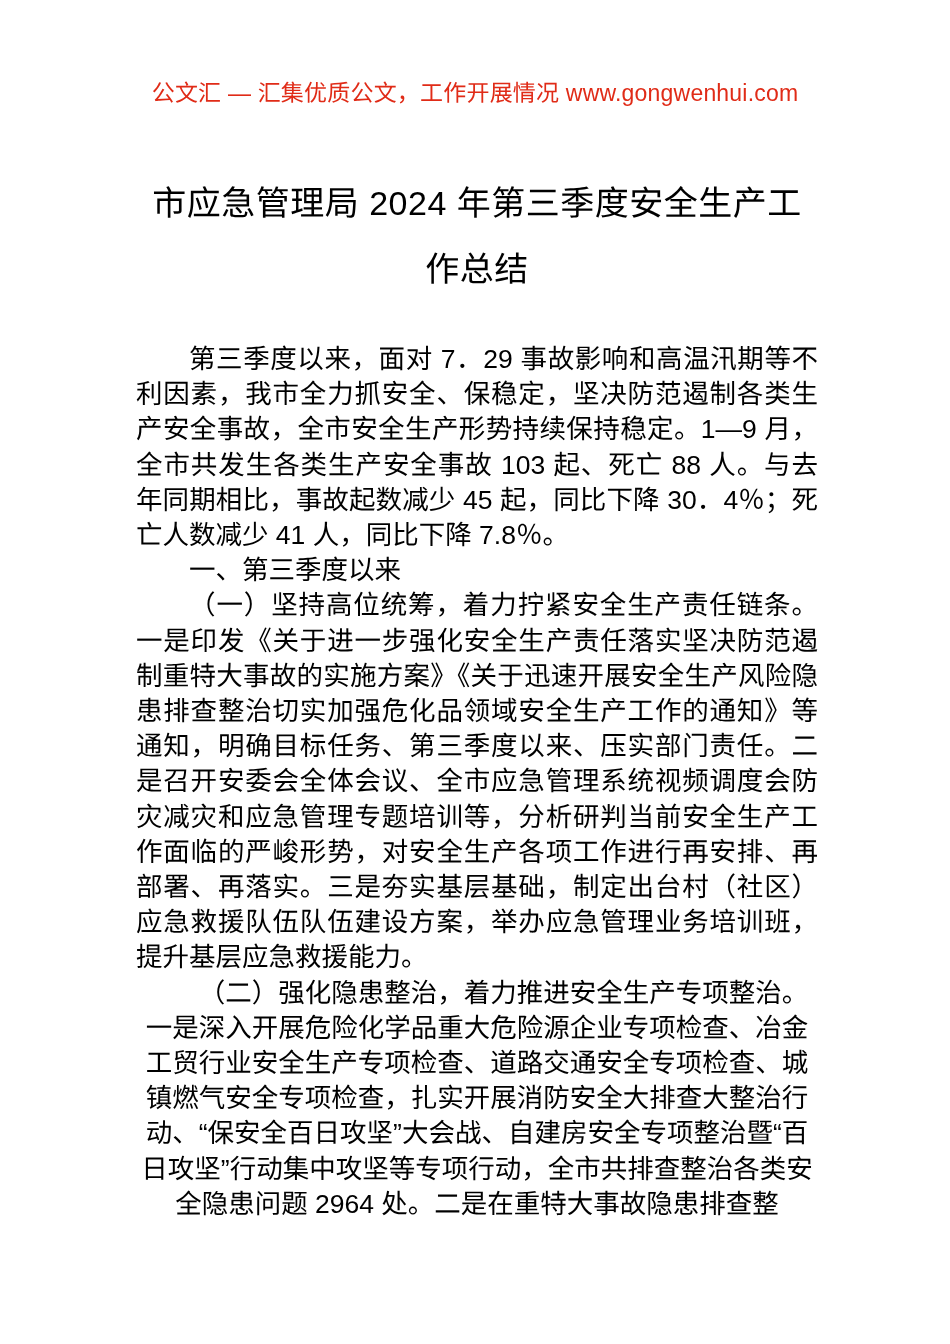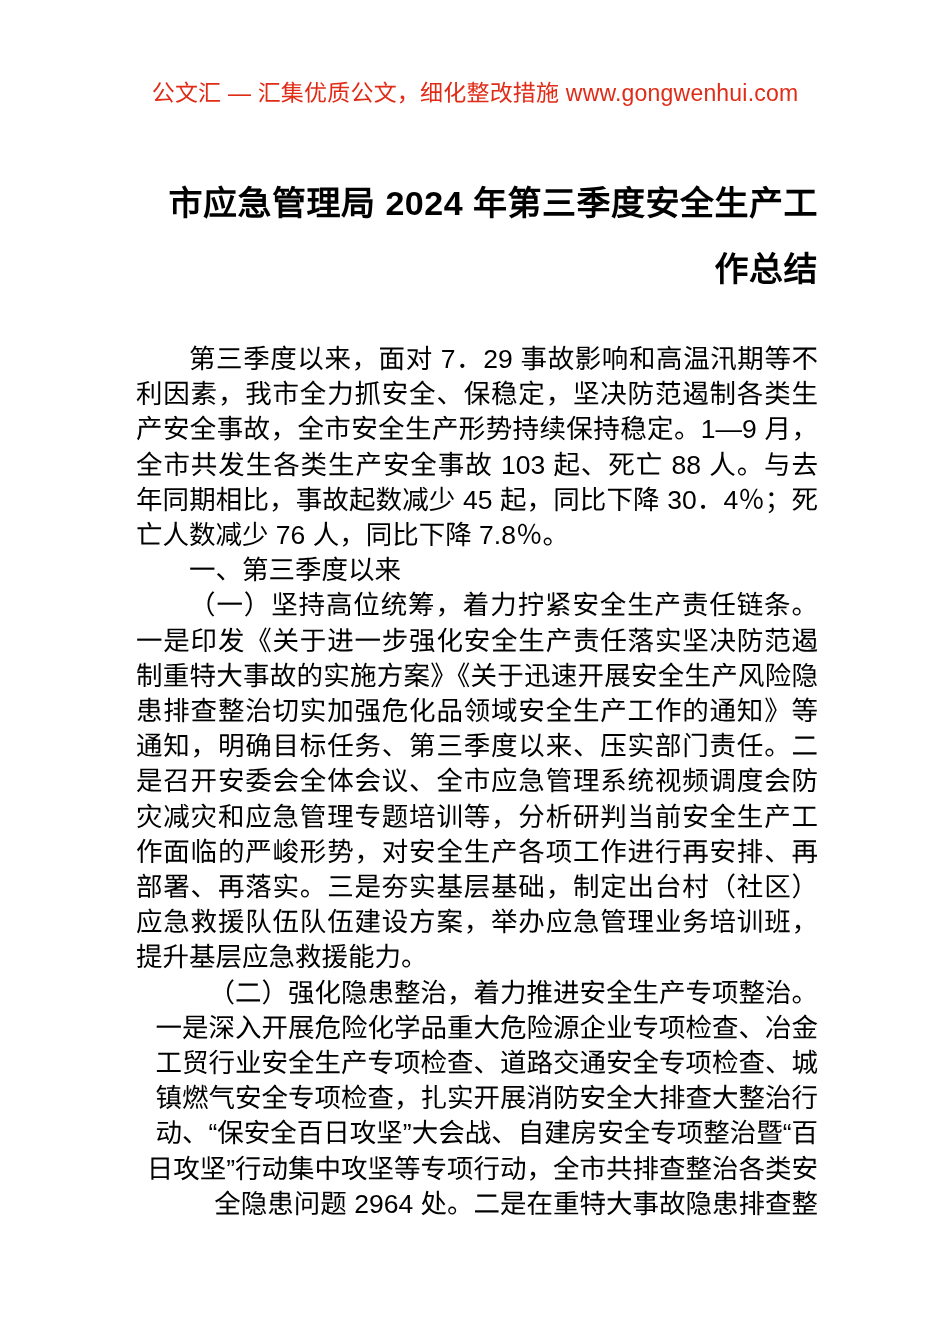--- a/index.html
+++ b/index.html
@@ -39,23 +39,23 @@
   .doc {
     position: absolute;
     left: 136px;
     top: 170px;
     width: 682px;
   }
 
   .doc-title {
     font-size: 34px;
     line-height: 66px;
-    font-weight: bold;
+    font-weight: normal;
     color: #000000;
-    text-align: right;
+    text-align: center;
     letter-spacing: 0.5px;
     margin: 0 0 0 0;
     font-family: "Liberation Sans", "DejaVu Sans", sans-serif;
   }
 
   .body-text {
     margin-top: 40px;
     font-size: 26.5px;
     line-height: 35.2px;
     color: #000000;
@@ -68,36 +68,36 @@
   .body-text p {
     margin: 0;
     padding: 0;
     text-indent: 2em;
     text-align: justify;
     text-justify: inter-character;
     word-break: break-all;
   }
 
   .body-text p:last-child {
-    text-align: right;
+    text-align: center;
   }
 </style>
 </head>
 <body>
 
 <div class="page">
 
-  <div class="watermark">公文汇 — 汇集优质公文，细化整改措施 www.gongwenhui.com</div>
+  <div class="watermark">公文汇 — 汇集优质公文，工作开展情况 www.gongwenhui.com</div>
 
   <div class="doc">
 
     <h1 class="doc-title">市应急管理局 2024 年第三季度安全生产工作总结</h1>
 
     <div class="body-text">
-      <p>第三季度以来，面对 7．29 事故影响和高温汛期等不利因素，我市全力抓安全、保稳定，坚决防范遏制各类生产安全事故，全市安全生产形势持续保持稳定。1—9 月，全市共发生各类生产安全事故 103 起、死亡 88 人。与去年同期相比，事故起数减少 45 起，同比下降 30．4％；死亡人数减少 76 人，同比下降 7.8％。</p>
+      <p>第三季度以来，面对 7．29 事故影响和高温汛期等不利因素，我市全力抓安全、保稳定，坚决防范遏制各类生产安全事故，全市安全生产形势持续保持稳定。1—9 月，全市共发生各类生产安全事故 103 起、死亡 88 人。与去年同期相比，事故起数减少 45 起，同比下降 30．4％；死亡人数减少 41 人，同比下降 7.8％。</p>
       <p>一、第三季度以来</p>
       <p>（一）坚持高位统筹，着力拧紧安全生产责任链条。一是印发《关于进一步强化安全生产责任落实坚决防范遏制重特大事故的实施方案》《关于迅速开展安全生产风险隐患排查整治切实加强危化品领域安全生产工作的通知》等通知，明确目标任务、第三季度以来、压实部门责任。二是召开安委会全体会议、全市应急管理系统视频调度会防灾减灾和应急管理专题培训等，分析研判当前安全生产工作面临的严峻形势，对安全生产各项工作进行再安排、再部署、再落实。三是夯实基层基础，制定出台村（社区）应急救援队伍队伍建设方案，举办应急管理业务培训班，提升基层应急救援能力。</p>
       <p>（二）强化隐患整治，着力推进安全生产专项整治。一是深入开展危险化学品重大危险源企业专项检查、冶金工贸行业安全生产专项检查、道路交通安全专项检查、城镇燃气安全专项检查，扎实开展消防安全大排查大整治行动、“保安全百日攻坚”大会战、自建房安全专项整治暨“百日攻坚”行动集中攻坚等专项行动，全市共排查整治各类安全隐患问题 2964 处。二是在重特大事故隐患排查整</p>
     </div>
 
   </div>
 
 </div>
 
 </body></html>

